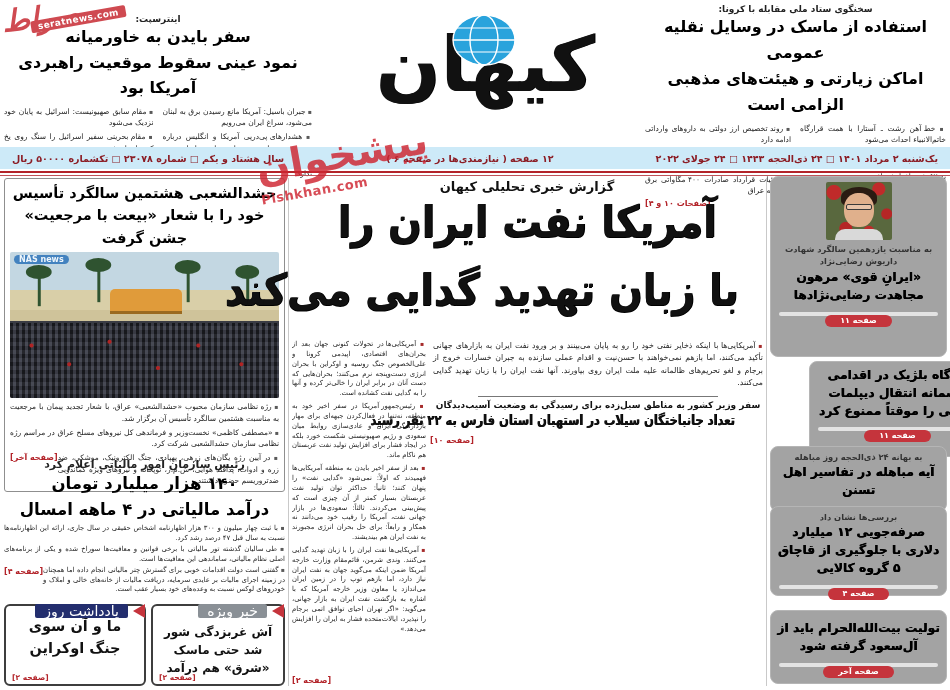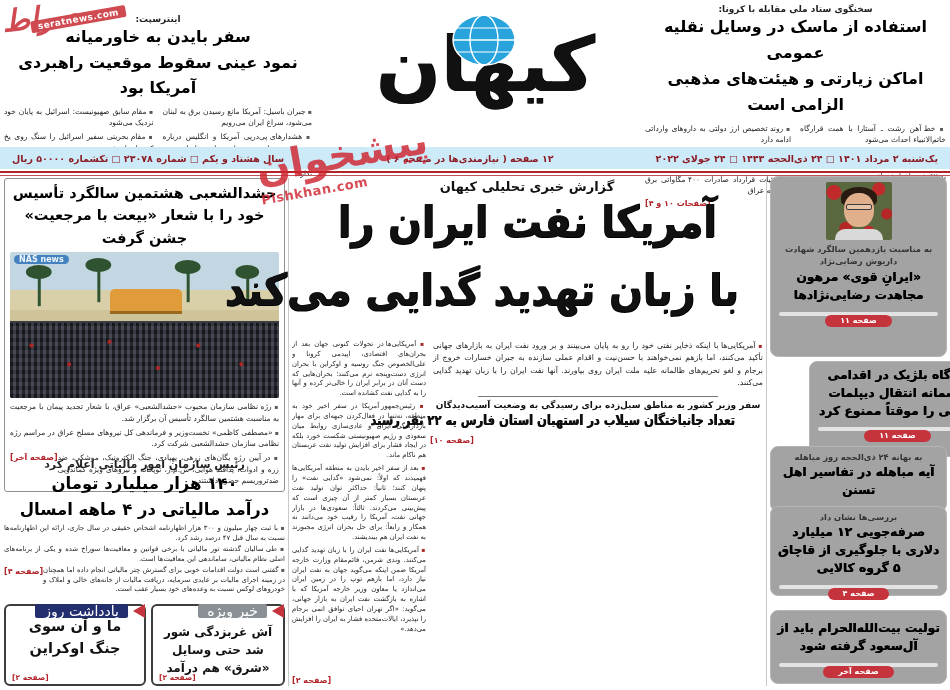--- a/index.html
+++ b/index.html
@@ -262,21 +262,21 @@
 
   <div class="abs corner-box" id="note-box">
     <div class="corner-tag">یادداشت روز</div>
     <div class="corner-arrow"></div>
     <div class="corner-title">ما و آن سوی جنگ اوکراین</div>
     <div class="corner-page pageref">[صفحه ۲]</div>
   </div>
   <div class="abs corner-box" id="special-box">
     <div class="corner-tag">خبر ویژه</div>
     <div class="corner-arrow"></div>
-    <div class="corner-title">آش غربزدگی شور شد حتی وسایل «شرق» هم درآمد</div>
+    <div class="corner-title">آش غربزدگی شور شد حتی ماسک «شرق» هم درآمد</div>
     <div class="corner-page pageref">[صفحه ۲]</div>
   </div>
 
   <div class="abs" id="main-kicker">گزارش خبری تحلیلی کیهان</div>
   <div class="abs" id="main-hl1">آمریکا نفت ایران را</div>
   <div class="abs" id="main-hl2">با زبان تهدید گدایی می‌کند</div>
   <div class="abs bi red" id="lead">آمریکایی‌ها با اینکه ذخایر نفتی خود را رو به پایان می‌بینند و بر ورود نفت ایران به بازارهای جهانی تأکید می‌کنند، اما بازهم نمی‌خواهند با حسن‌نیت و اقدام عملی سازنده به جبران خسارات خروج از برجام و لغو تحریم‌های ظالمانه علیه ملت ایران روی بیاورند. آنها نفت ایران را با زبان تهدید گدایی می‌کنند.</div>
   <div class="abs" id="side-col">
     <div class="bi red">آمریکایی‌ها در تحولات کنونی جهان بعد از بحران‌های اقتصادی، اپیدمی کرونا و علی‌الخصوص جنگ روسیه و اوکراین با بحران انرژی دست‌وپنجه نرم می‌کنند؛ بحران‌هایی که دست آنان در برابر ایران را خالی‌تر کرده و آنها را به گدایی نفت کشانده است.</div>
     <div class="bi red">رئیس‌جمهور آمریکا در سفر اخیر خود به منطقه، نه‌تنها در فعال‌کردن جبهه‌ای برای مهار بازدارندگی ایران و عادی‌سازی روابط میان سعودی و رژیم صهیونیستی شکست خورد بلکه در ایجاد فشار برای افزایش تولید نفت عربستان هم ناکام ماند.</div>

